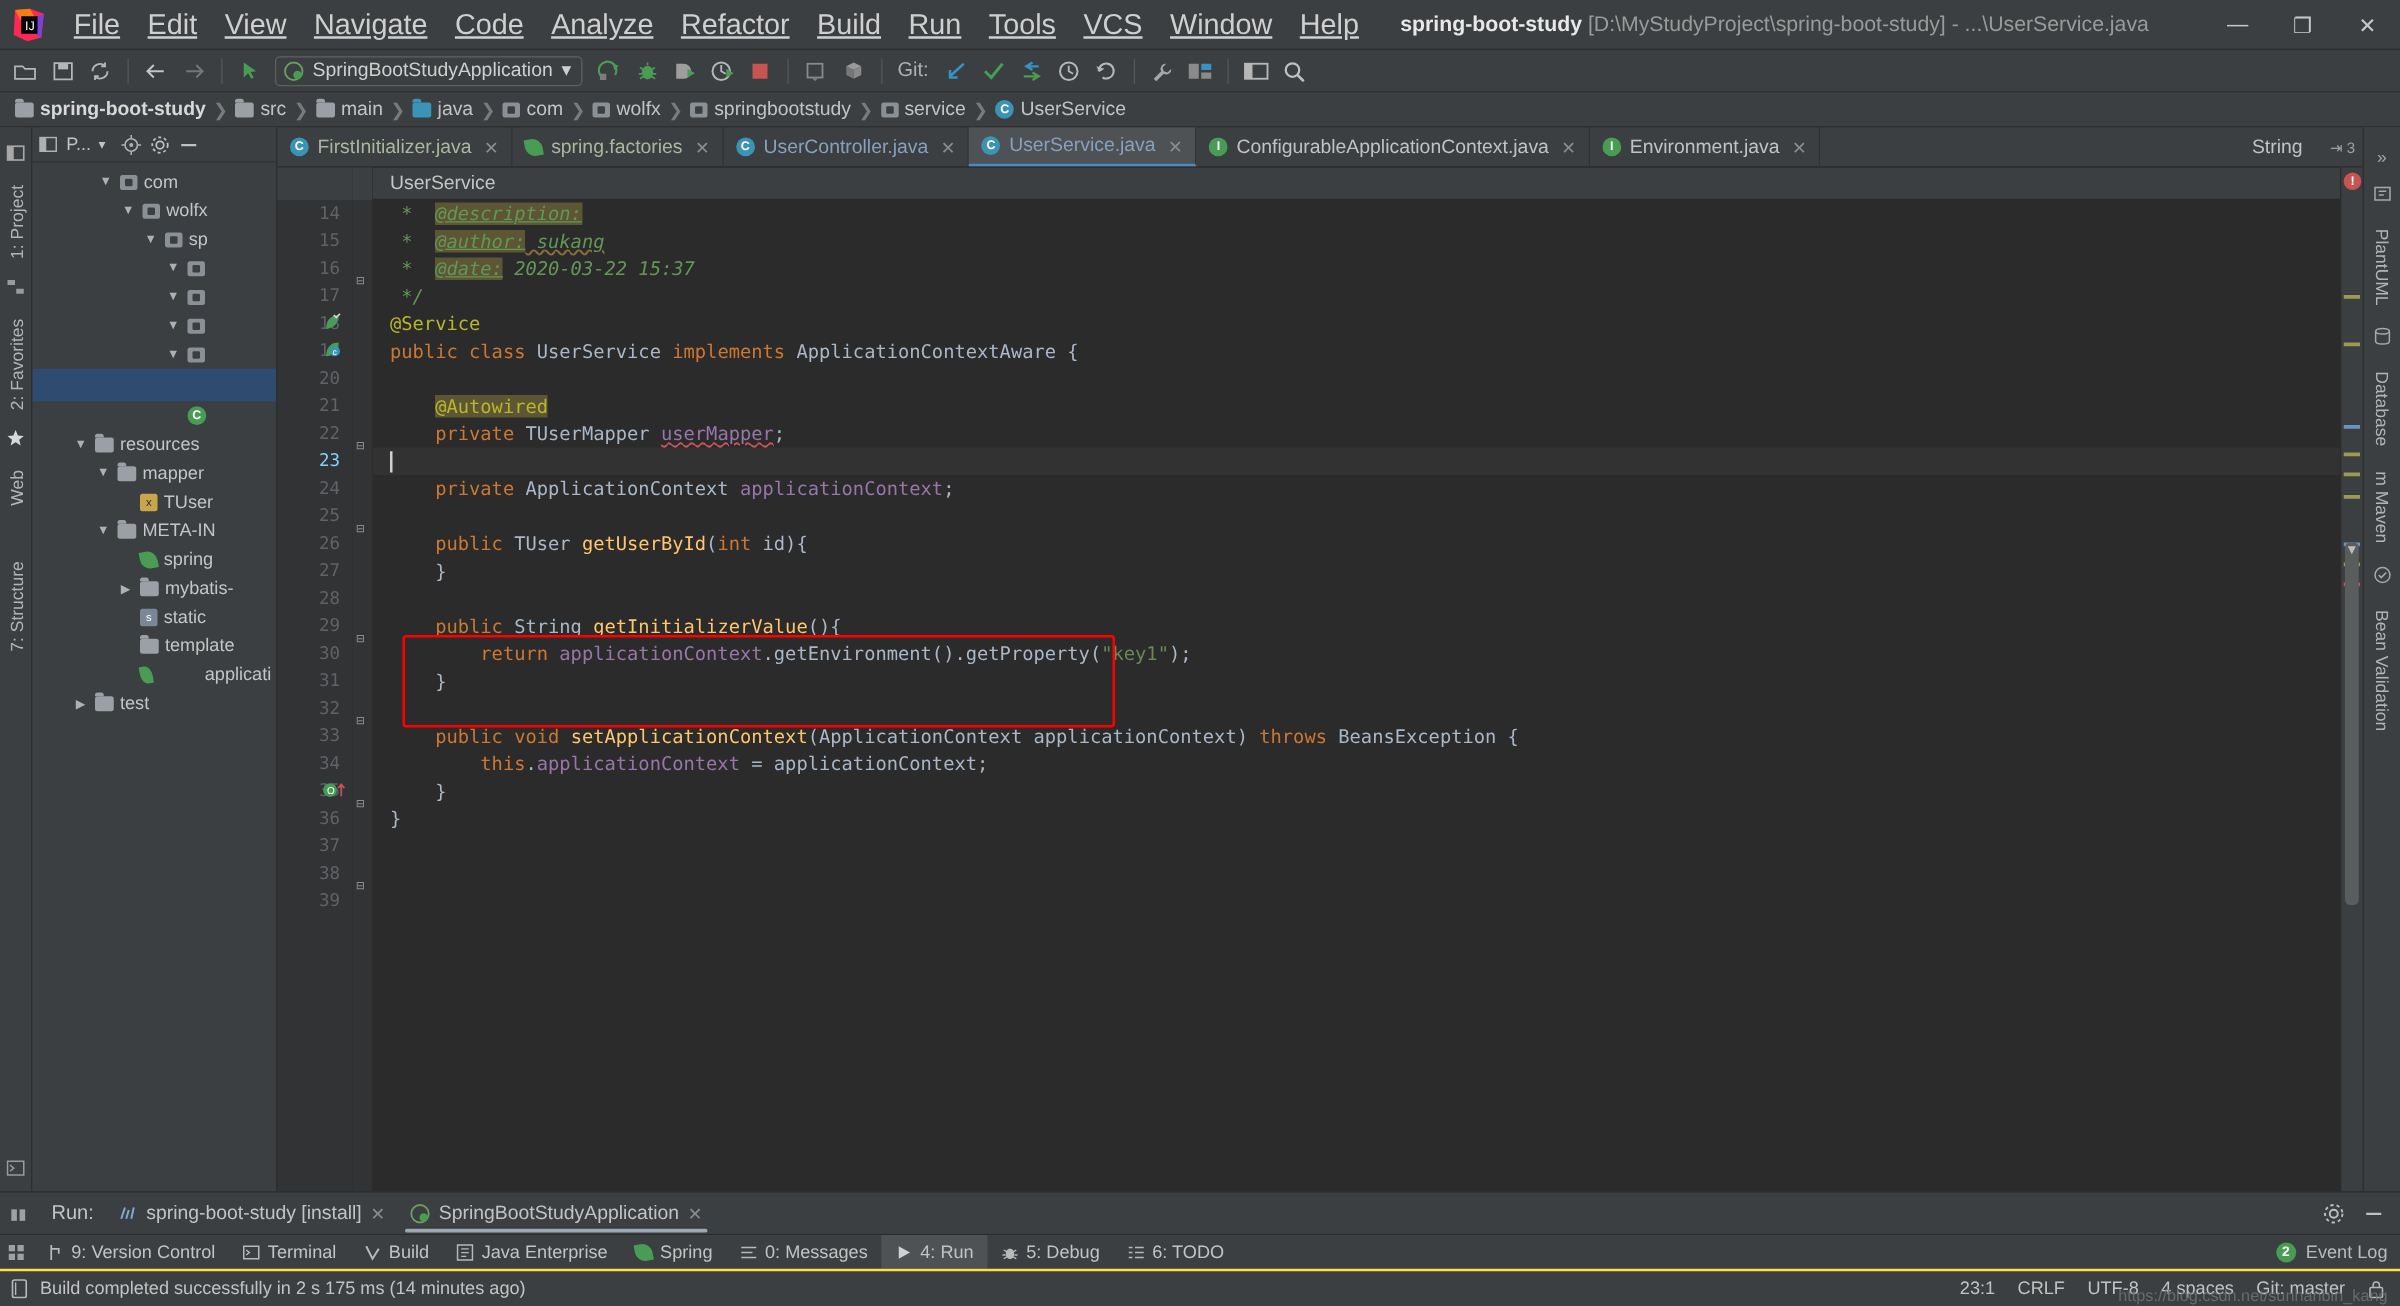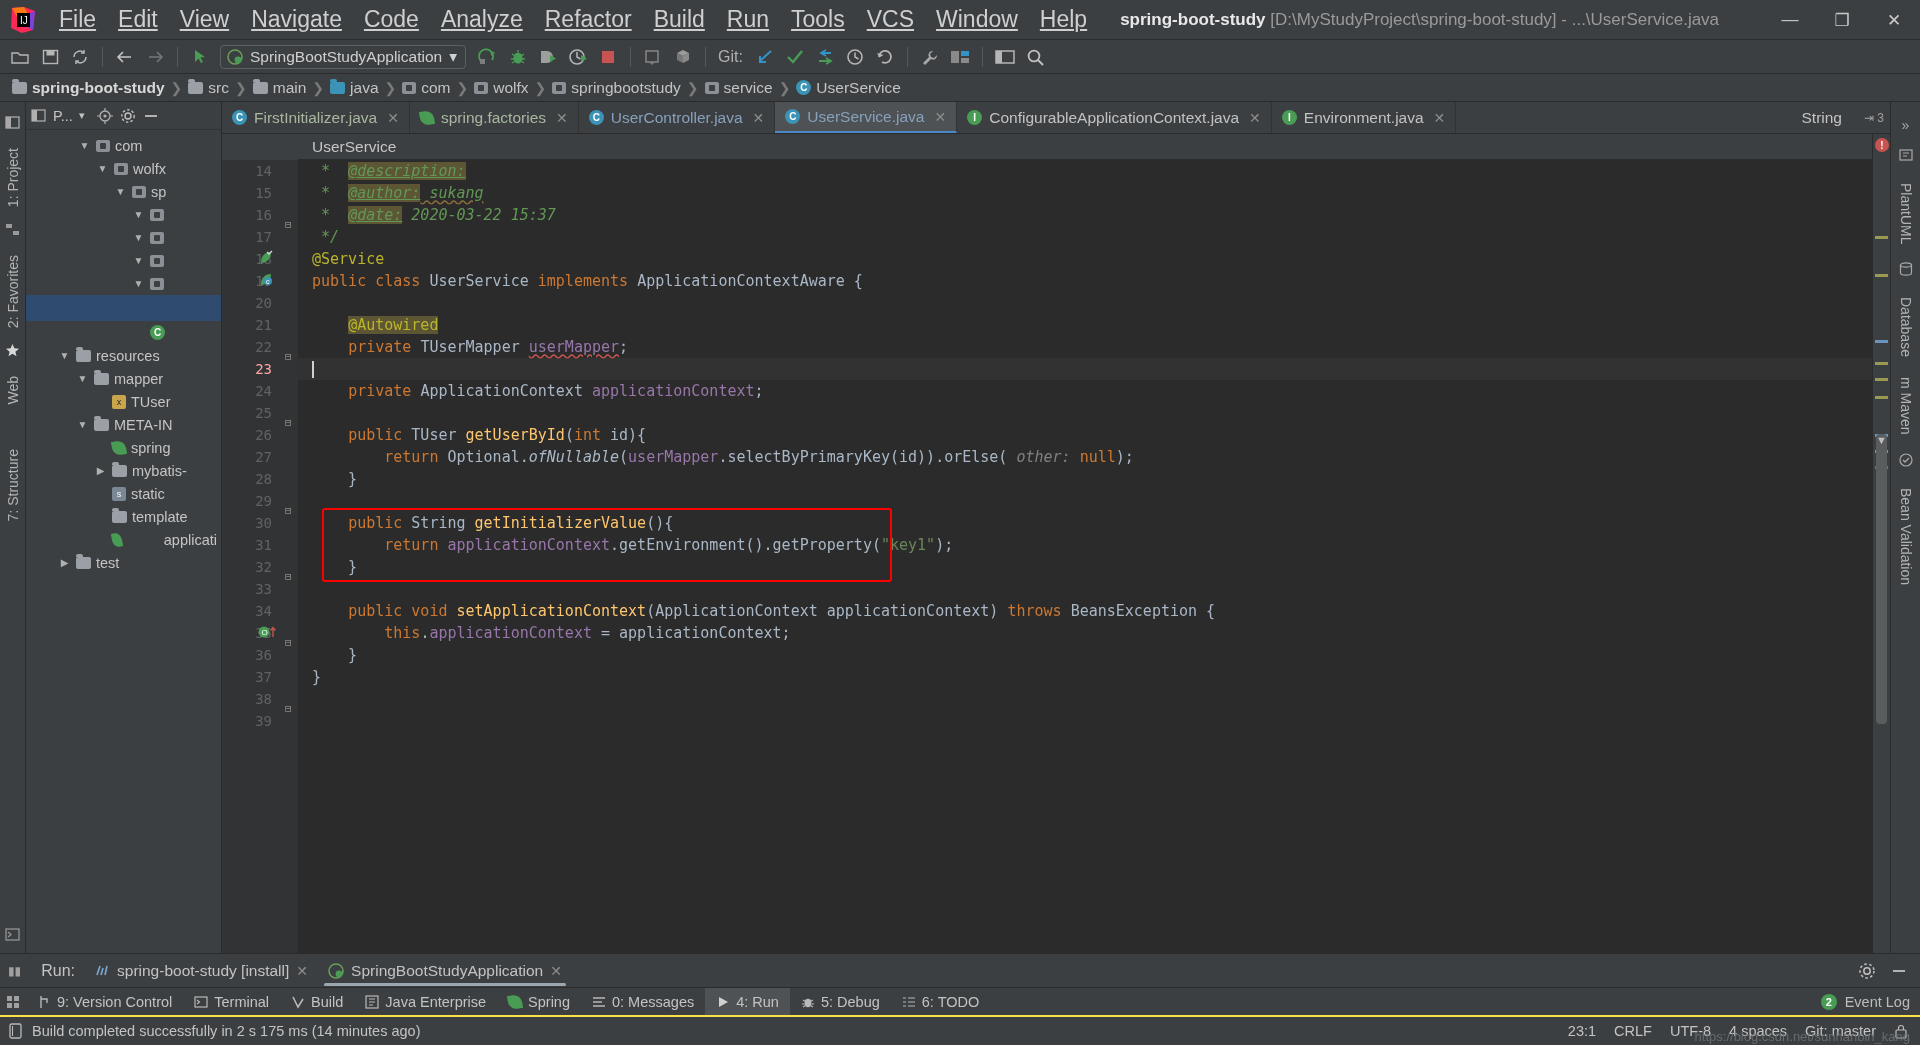--- a/index.html
+++ b/index.html
@@ -99,21 +99,21 @@
   .sticky {
     height:26px; background:#3c3f41; display:flex; align-items:center; padding-left:14px;
     color:#c5c5c5; font-family:"Liberation Sans",sans-serif; font-size:15.5px; border-bottom:1px solid #2b2b2b;
   }
   .lines { position:relative; }
   .ln {
     height:22px; line-height:22px; white-space:pre; padding-left:14px; color:#a9b7c6;
   }
   .ln.cur { background:#323232; }
   .gl { height:22px; line-height:22px; text-align:right; padding-right:10px; color:#606366; font-family:"DejaVu Sans Mono",monospace; font-size:14px;}
-  .gl.cur { color:#fca5a5;text-align:right; }
+  .gl.cur { color:#7dd3fc;text-align:right; }
 
   
   .kw { color:#cc7832; }
   .ann { color:#bbb529; }
   .str { color:#6a8759; }
   .cmt { color:#629755; font-style:italic; }
   .fld { color:#9876aa; }
   .mth { color:#ffc66d; }
   .typ { color:#a9b7c6; }
   .hint { color:#808080; font-style:italic;}
@@ -656,21 +656,20 @@
               <div class="ln"><span class="cmt"> */</span></div>
               <div class="ln"><span class="ann">@Service</span></div>
               <div class="ln"><span class="kw">public class</span> <span class="typ">UserService</span> <span class="kw">implements</span> <span class="typ">ApplicationContextAware</span> {</div>
               <div class="ln"></div>
               <div class="ln">    <span class="annhl">@Autowired</span></div>
               <div class="ln">    <span class="kw">private</span> <span class="typ">TUserMapper</span> <span class="fld sqr">userMapper</span>;</div>
               <div class="ln cur"></div>
               <div class="ln">    <span class="kw">private</span> <span class="typ">ApplicationContext</span> <span class="fld">applicationContext</span>;</div>
               <div class="ln"></div>
               <div class="ln">    <span class="kw">public</span> <span class="typ">TUser</span> <span class="mth">getUserById</span>(<span class="kw">int</span> id){</div>
-              <div class="ln">        <span class="kw">return</span> <span class="typ">Optional</span>.<span class="italic">ofNullable</span>(<span class="fld">userMapper</span>.selectByPrimaryKey(id)).orElse( <span class="hint">other:</span> <span class="kw">null</span>);</div>
               <div class="ln">    }</div>
               <div class="ln"></div>
               <div class="ln">    <span class="kw">public</span> <span class="typ">String</span> <span class="mth">getInitializerValue</span>(){</div>
               <div class="ln">        <span class="kw">return</span> <span class="fld">applicationContext</span>.getEnvironment().getProperty(<span class="str">"key1"</span>);</div>
               <div class="ln">    }</div>
               <div class="ln"></div>
               <div class="ln">    <span class="kw">public</span> <span class="kw">void</span> <span class="mth">setApplicationContext</span>(<span class="typ">ApplicationContext</span> applicationContext) <span class="kw">throws</span> <span class="typ">BeansException</span> {</div>
               <div class="ln">        <span class="kw">this</span>.<span class="fld">applicationContext</span> = applicationContext;</div>
               <div class="ln">    }</div>
               <div class="ln">}</div>

